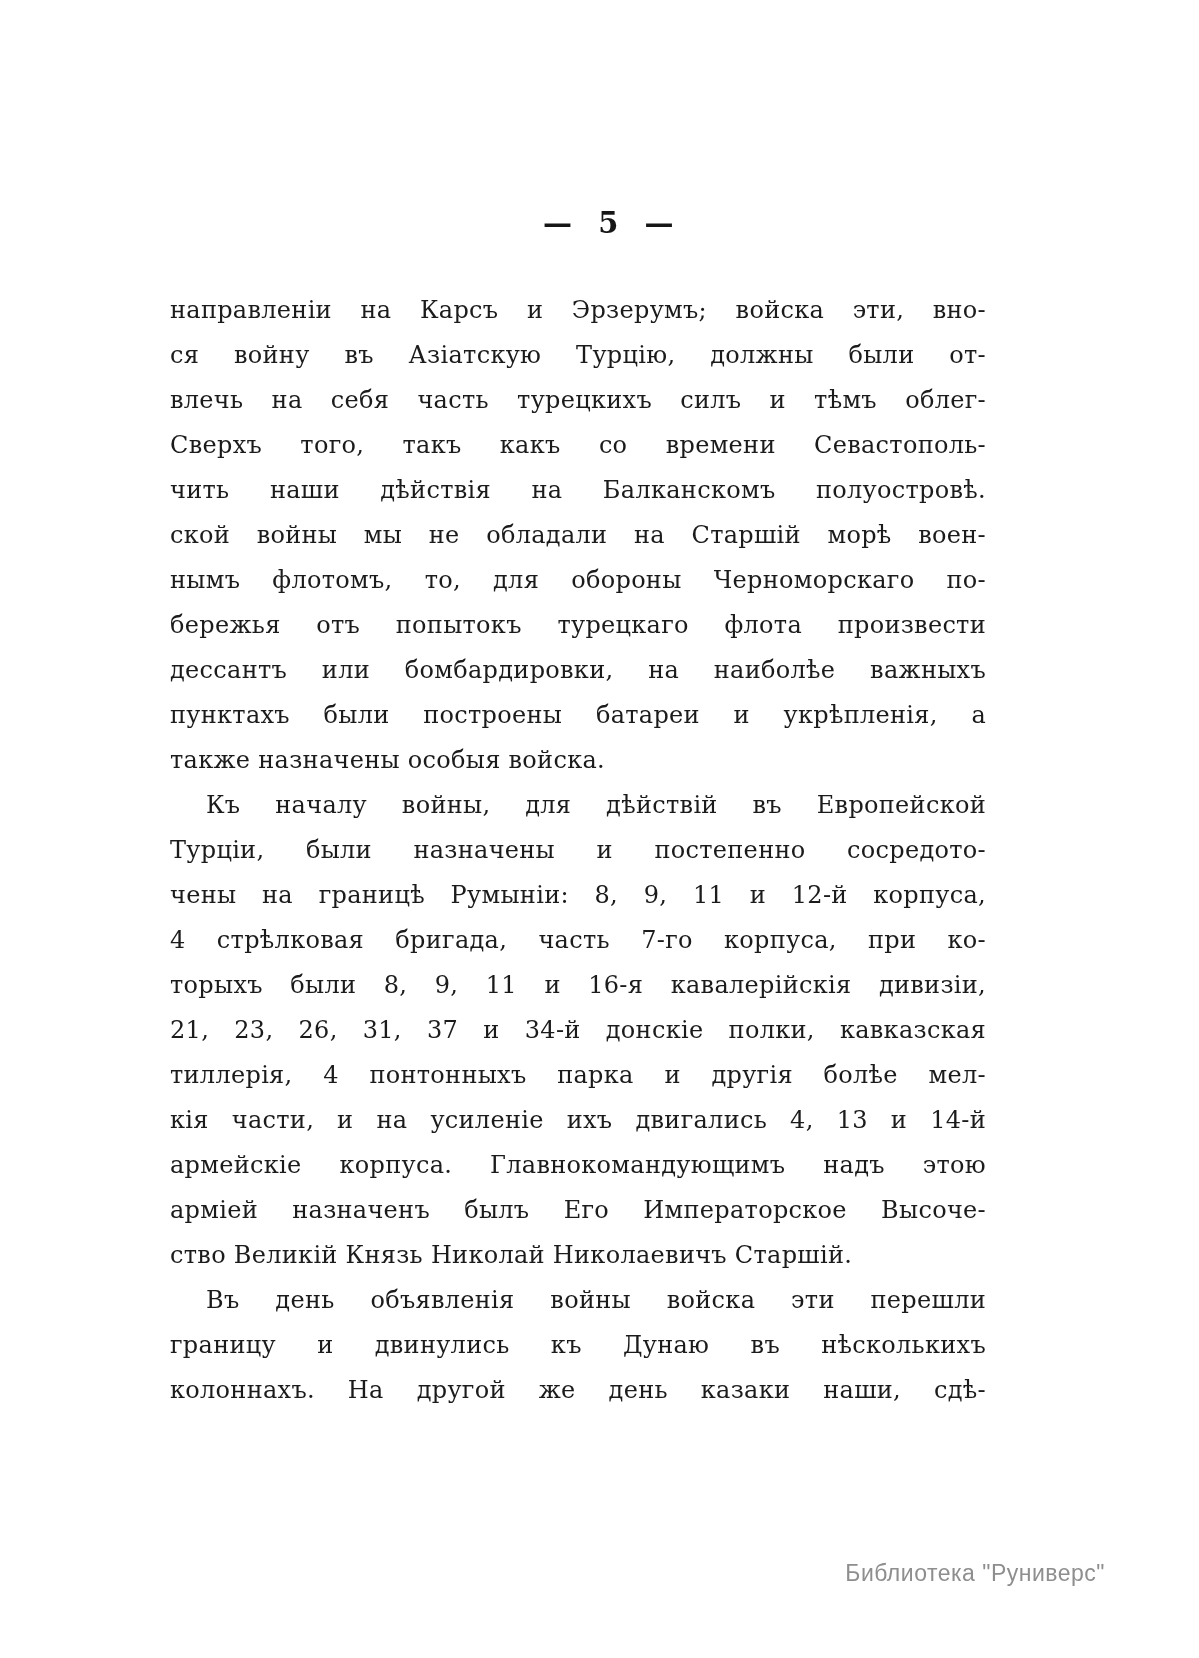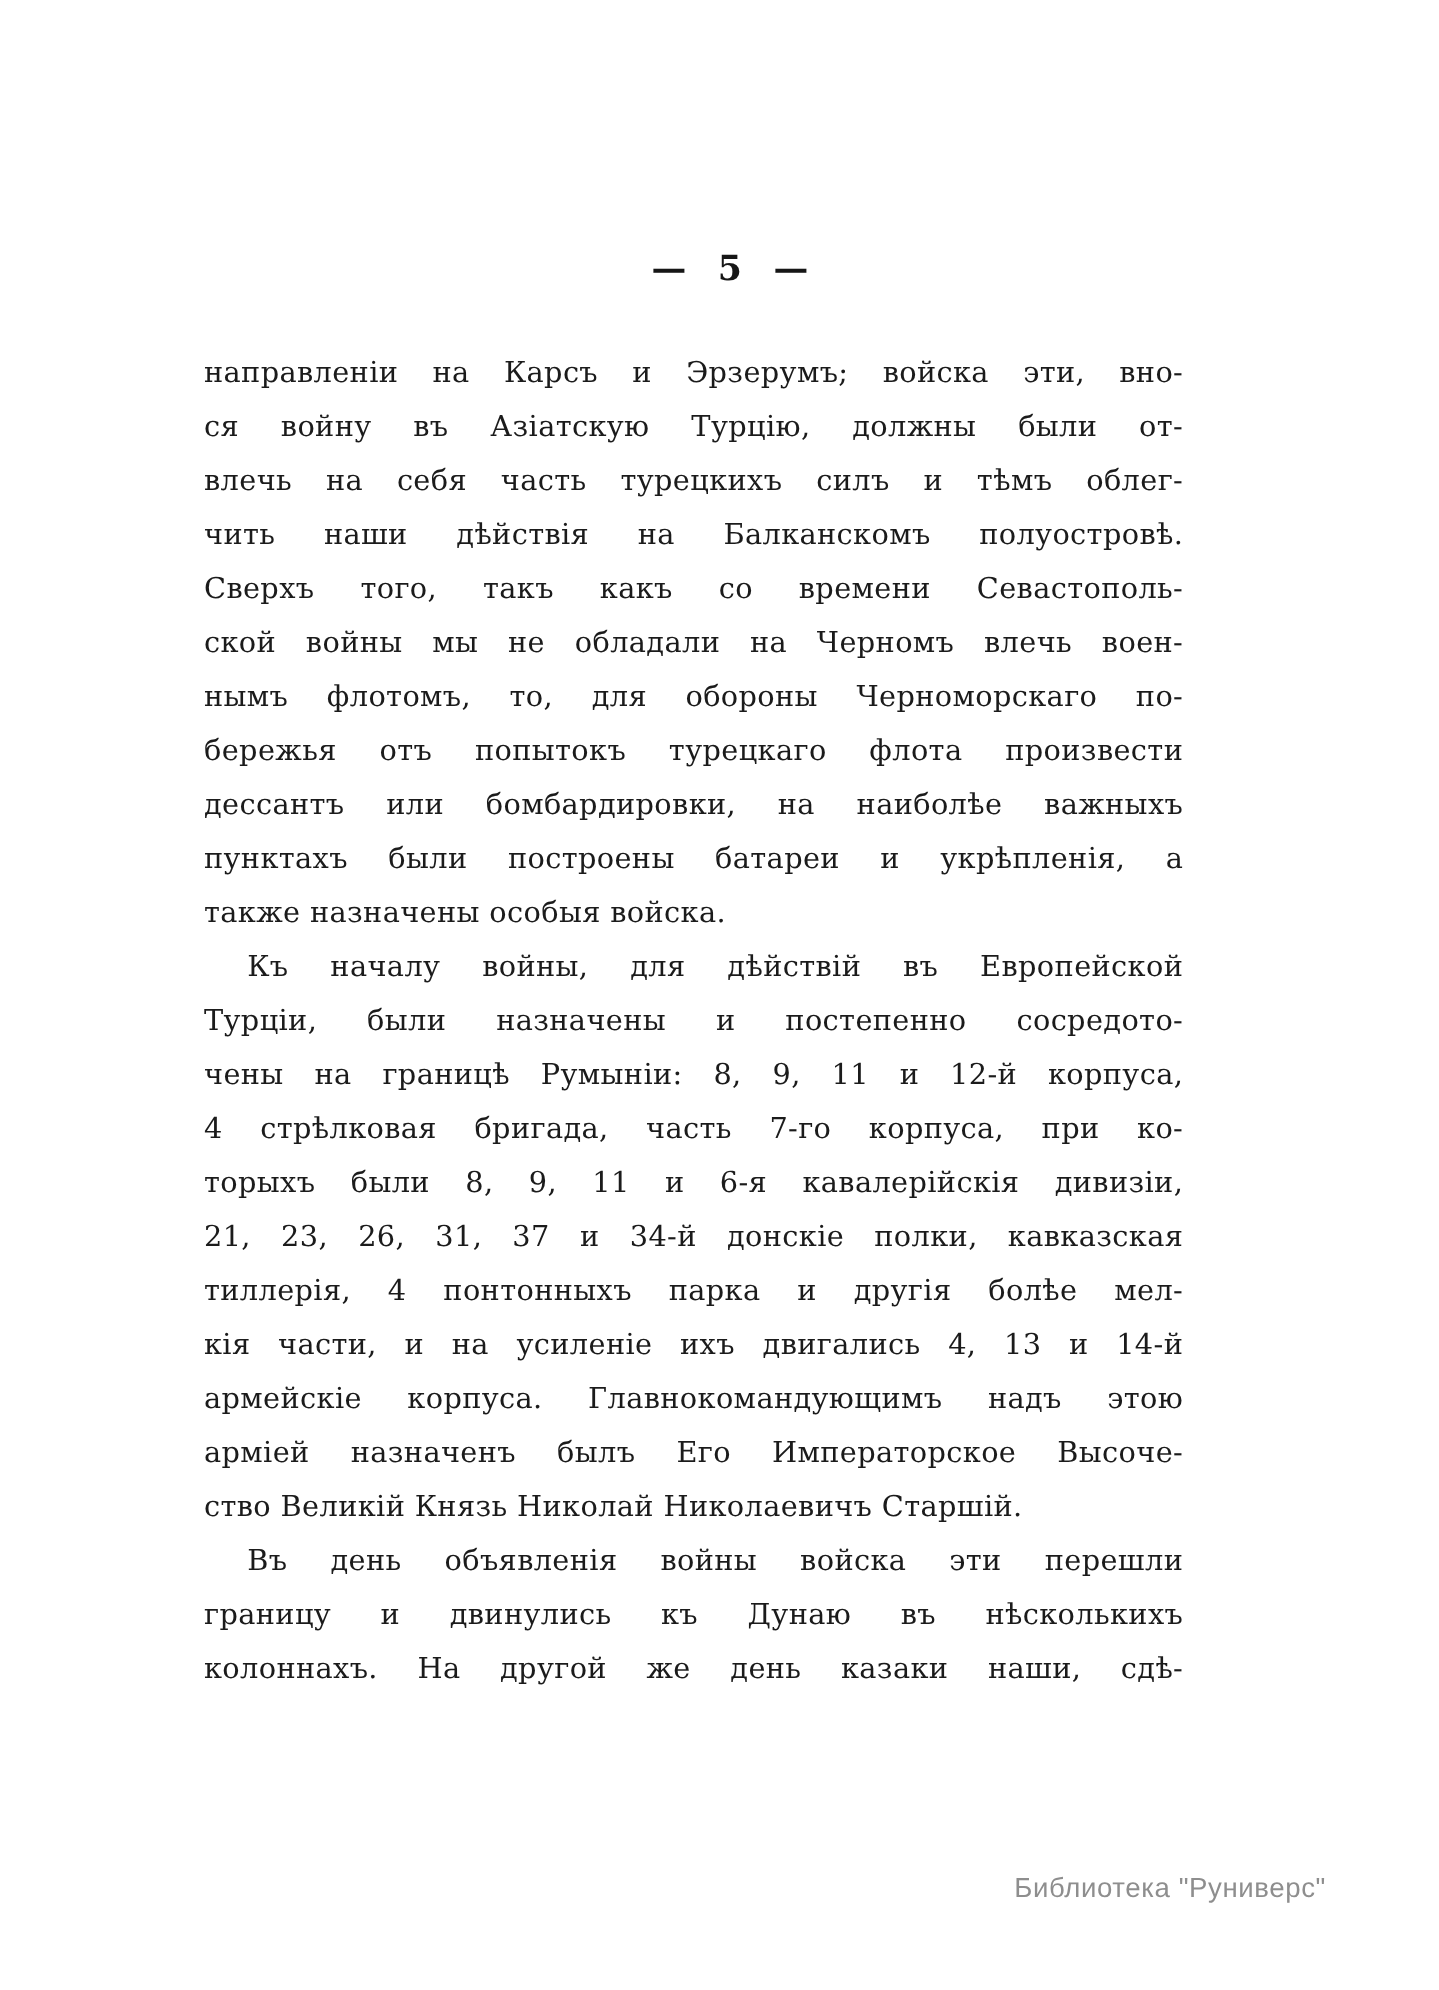--- a/index.html
+++ b/index.html
@@ -61,33 +61,33 @@
 </head>
 <body>
 
 <div class="page">
   <div class="page-number">—  5  —</div>
 
   <div class="text-block">
       <div class="line">направленіи на Карсъ и Эрзерумъ; войска эти, вно-</div>
       <div class="line">ся войну въ Азіатскую Турцію, должны были от-</div>
       <div class="line">влечь на себя часть турецкихъ силъ и тѣмъ облег-</div>
+      <div class="line">Сверхъ того, такъ какъ со времени Севастополь-</div>
       <div class="line">чить наши дѣйствія на Балканскомъ полуостровѣ.</div>
-      <div class="line">Сверхъ того, такъ какъ со времени Севастополь-</div>
-      <div class="line">ской войны мы не обладали на Черномъ влечь воен-</div>
+      <div class="line">ской войны мы не обладали на Старшій морѣ воен-</div>
       <div class="line">нымъ флотомъ, то, для обороны Черноморскаго по-</div>
       <div class="line">бережья отъ попытокъ турецкаго флота произвести</div>
       <div class="line">дессантъ или бомбардировки, на наиболѣе важныхъ</div>
       <div class="line">пунктахъ были построены батареи и укрѣпленія, а</div>
       <div class="line last">также назначены особыя войска.</div>
       <div class="line indent">Къ началу войны, для дѣйствій въ Европейской</div>
       <div class="line">Турціи, были назначены и постепенно сосредото-</div>
       <div class="line">чены на границѣ Румыніи: 8, 9, 11 и 12-й корпуса,</div>
       <div class="line">4 стрѣлковая бригада, часть 7-го корпуса, при ко-</div>
-      <div class="line">торыхъ были 8, 9, 11 и 6-я кавалерійскія дивизіи,</div>
+      <div class="line">торыхъ были 8, 9, 11 и 16-я кавалерійскія дивизіи,</div>
       <div class="line">21, 23, 26, 31, 37 и 34-й донскіе полки, кавказская</div>
       <div class="line">тиллерія, 4 понтонныхъ парка и другія болѣе мел-</div>
       <div class="line">кія части, и на усиленіе ихъ двигались 4, 13 и 14-й</div>
       <div class="line">армейскіе корпуса. Главнокомандующимъ надъ этою</div>
       <div class="line">арміей назначенъ былъ Его Императорское Высоче-</div>
       <div class="line last">ство Великій Князь Николай Николаевичъ Старшій.</div>
       <div class="line indent">Въ день объявленія войны войска эти перешли</div>
       <div class="line">границу и двинулись къ Дунаю въ нѣсколькихъ</div>
       <div class="line">колоннахъ. На другой же день казаки наши, сдѣ-</div>
     </div>

